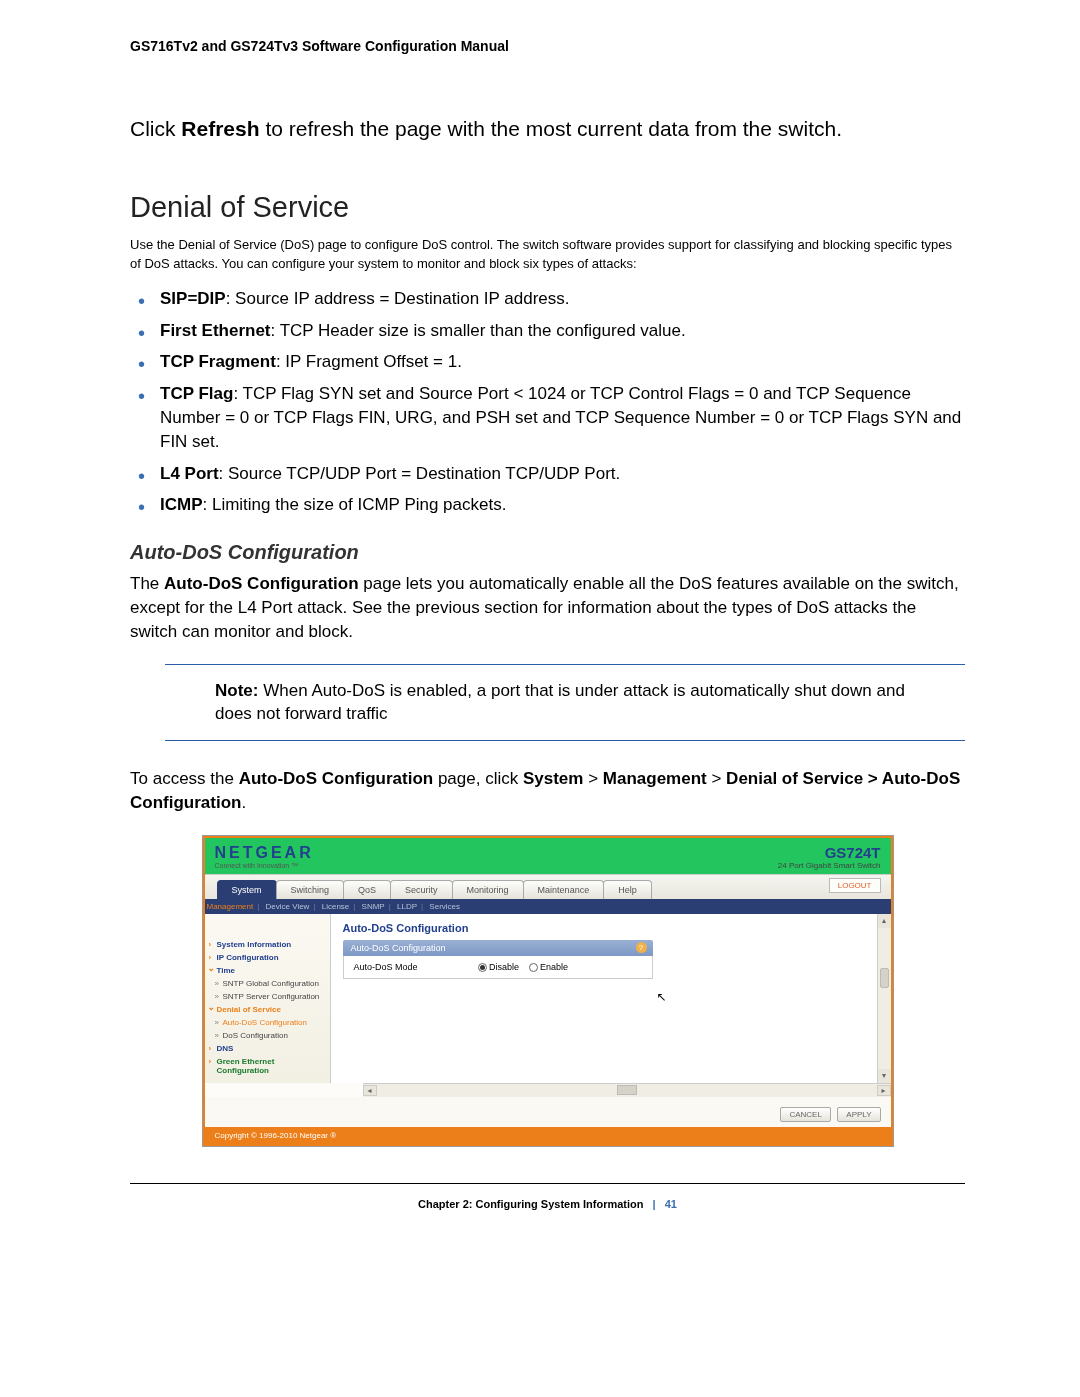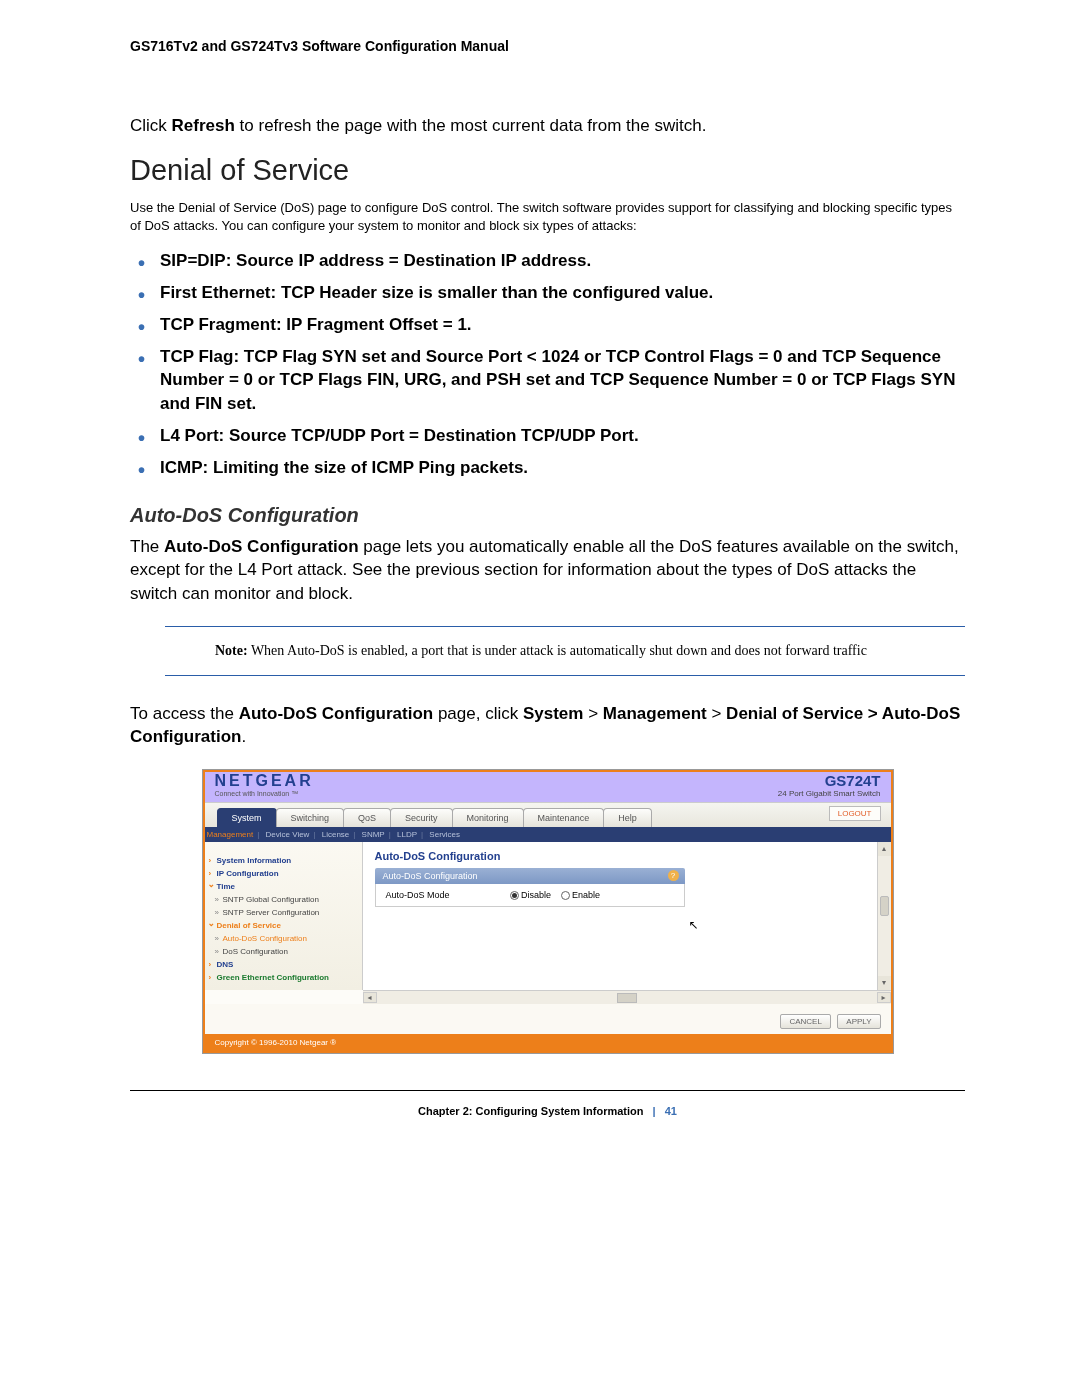--- a/index.html
+++ b/index.html
@@ -1,48 +1,48 @@
 <!DOCTYPE html>
 <html><head>
 <meta charset="utf-8">
 <style>
 * { margin: 0; padding: 0; box-sizing: border-box; }
 body { font-family: Arial, Helvetica, sans-serif; background: #fff; width: 1080px; height: 1397px; position: relative; }
 .page { padding: 38px 115px 0 130px; }
 .header-title { font-size: 14px; font-weight: bold; margin-bottom: 60px; }
-.intro-text { font-size: 17px; margin-bottom: 16px; line-height: 1.4; }
+.intro-text { font-size: 21px; margin-bottom: 48px; line-height: 1.4; }
 .section-heading { font-size: 29px; font-weight: normal; margin-bottom: 12px; color: #222; }
 .section-intro { font-size: 13px; line-height: 1.4; margin-bottom: 14px; }
-ul.dos-list { list-style: none; padding-left: 30px; font-weight: bold; }
+ul.dos-list { list-style: none; padding-left: 30px; }
 ul.dos-list li { font-size: 17px; line-height: 1.4; margin-bottom: 8px; position: relative; }
 ul.dos-list li::before { content: "•"; color: #3b6fb3; position: absolute; left: -22px; font-size: 20px; }
 .sub-heading { font-size: 20px; font-style: italic; font-weight: bold; color: #333; margin-top: 24px; margin-bottom: 8px; }
 .sub-text { font-size: 17px; line-height: 1.4; margin-bottom: 20px; }
-.note-box { border-top: 1.5px solid #2a5da8; border-bottom: 1.5px solid #2a5da8; padding: 14px 20px 14px 50px; margin: 18px 0 26px 35px; font-size: 14px; line-height: 1.4; font-family: Liberation Serif, serif; }
+.note-box { border-top: 1.5px solid #2a5da8; border-bottom: 1.5px solid #2a5da8; padding: 14px 20px 14px 50px; margin: 18px 0 26px 35px; font-size: 17px; line-height: 1.4; }
 .note-box .note-label { font-weight: bold; }
 .access-text { font-size: 17px; line-height: 1.4; margin-bottom: 20px; }
 .screenshot { border: 1px solid #999; background: #f5f1ea; width: 692px; margin: 0 auto 30px; }
 .ss-orange-border { background: #ed7f1a; padding: 2px; }
 .ss-inner { background: #fdfcf8; }
-.ss-header { background: #c4b5fd; padding: 0 10px 4px; display: flex; justify-content: space-between; align-items: flex-start; border-bottom: 1px solid #ccc; }
+.ss-header { background: #22c55e; padding: 6px 10px 4px; display: flex; justify-content: space-between; align-items: flex-start; border-bottom: 1px solid #ccc; }
 .ss-logo { font-family: Arial, sans-serif; font-weight: bold; font-size: 16px; letter-spacing: 3px; color: #23408f; }
 .ss-logo-tag { font-size: 7px; display: block; letter-spacing: 0; margin-top: 0px; color: #555; }
 .ss-model { text-align: right; }
 .ss-model-name { font-size: 15px; font-weight: bold; color: #23408f; }
 .ss-model-desc { font-size: 8px; color: #444; }
 .ss-tabs { display: flex; background: linear-gradient(#f5f5f0, #e8e6dd); padding-left: 12px; align-items: flex-end; height: 24px; position: relative; }
 .ss-tab { font-size: 9px; padding: 4px 14px; color: #555; border: 1px solid #aaa; border-bottom: none; border-radius: 4px 4px 0 0; margin-right: -1px; background: linear-gradient(#fdfdfb,#e5e3da); }
 .ss-tab.active { background: #2a3e73; color: #fff; border-color: #2a3e73; }
 .ss-logout { position: absolute; right: 10px; top: 3px; font-size: 8px; color: #e25f2a; padding: 2px 8px; border: 1px solid #bbb; border-radius: 0; background: #fdfdfa; }
 .ss-subtabs { background: #2a3e73; padding: 3px 2px; font-size: 8px; color: #b5c0d8; }
 .ss-subtabs span { margin-right: 4px; }
 .ss-subtabs .active { color: #ed7f1a; }
 .ss-subtabs .sep { color: #6a7aa0; }
 .ss-body { display: flex; background: #fff; min-height: 145px; position: relative; }
-.ss-sidebar { width: 158px; background: linear-gradient(#fbf9f2,#f2efe3); border-right: 1px solid #ccc; padding: 12px 4px 6px 6px; font-size: 8px; }
+.ss-sidebar { width: 126px; background: linear-gradient(#fbf9f2,#f2efe3); border-right: 1px solid #ccc; padding: 24px 4px 6px 6px; font-size: 8px; }
 .ss-sidebar .item { padding: 2px 0 2px 6px; color: #23408f; position: relative; }
 .ss-sidebar .item.heading { font-weight: bold; }
 .ss-sidebar .item.heading::before { content: "›"; position: absolute; left: -2px; color: #ed7f1a; font-weight: bold; }
 .ss-sidebar .item.open::before { content: "⌄"; position: absolute; left: -3px; color: #ed7f1a; font-size: 9px; top: -1px; }
 .ss-sidebar .subitem { padding-left: 12px; font-size: 8px; color: #444; }
 .ss-sidebar .subitem::before { content: "»"; position: absolute; left: 4px; color: #888; }
 .ss-sidebar .subitem.sel { color: #ed7f1a; }
 .ss-sidebar .dos { color: #ed7f1a; font-weight: bold; }
 .ss-sidebar .dos::before { content: "⌄"; color: #ed7f1a; position: absolute; left: -3px; top: -1px; font-size: 9px; }
 .ss-sidebar .last { font-weight: bold; color: #1a7a2e; }

